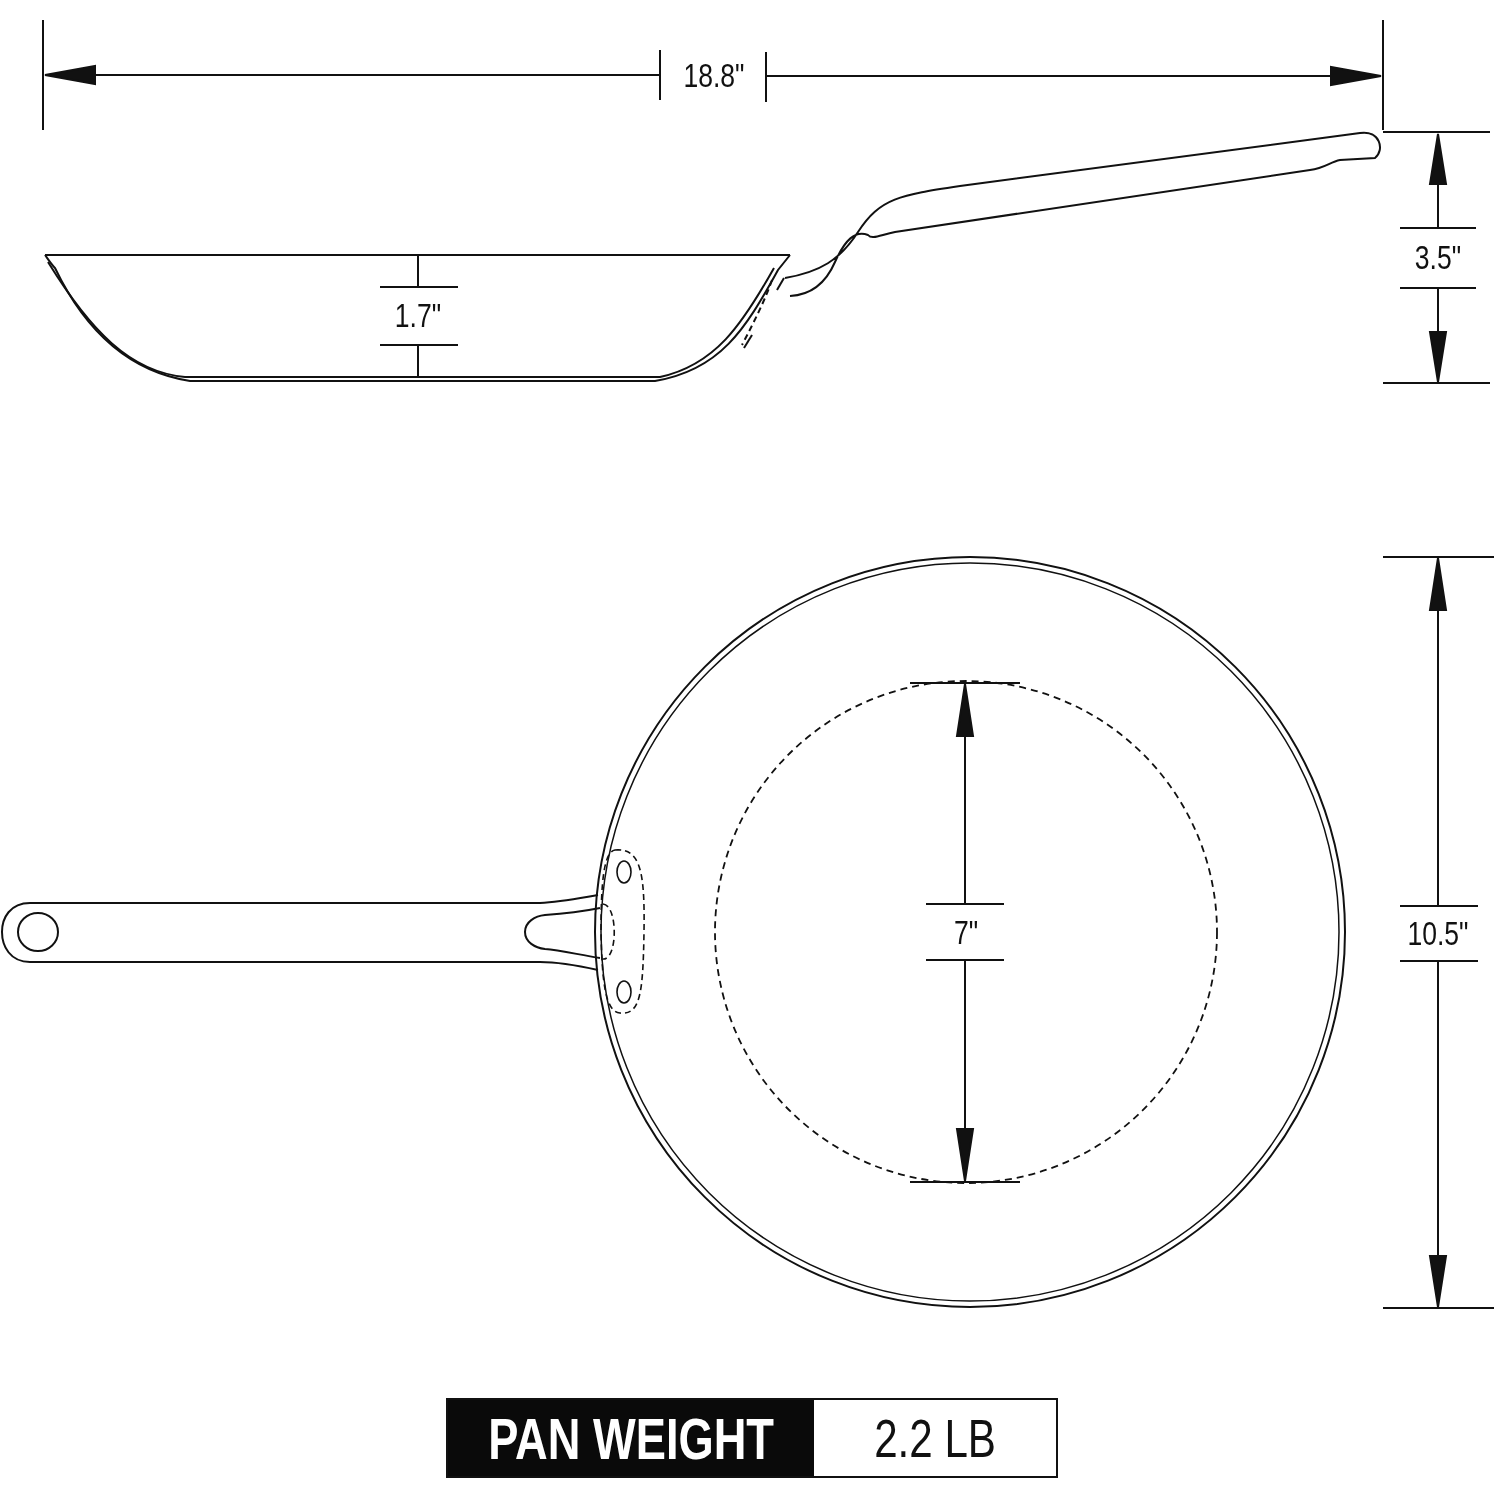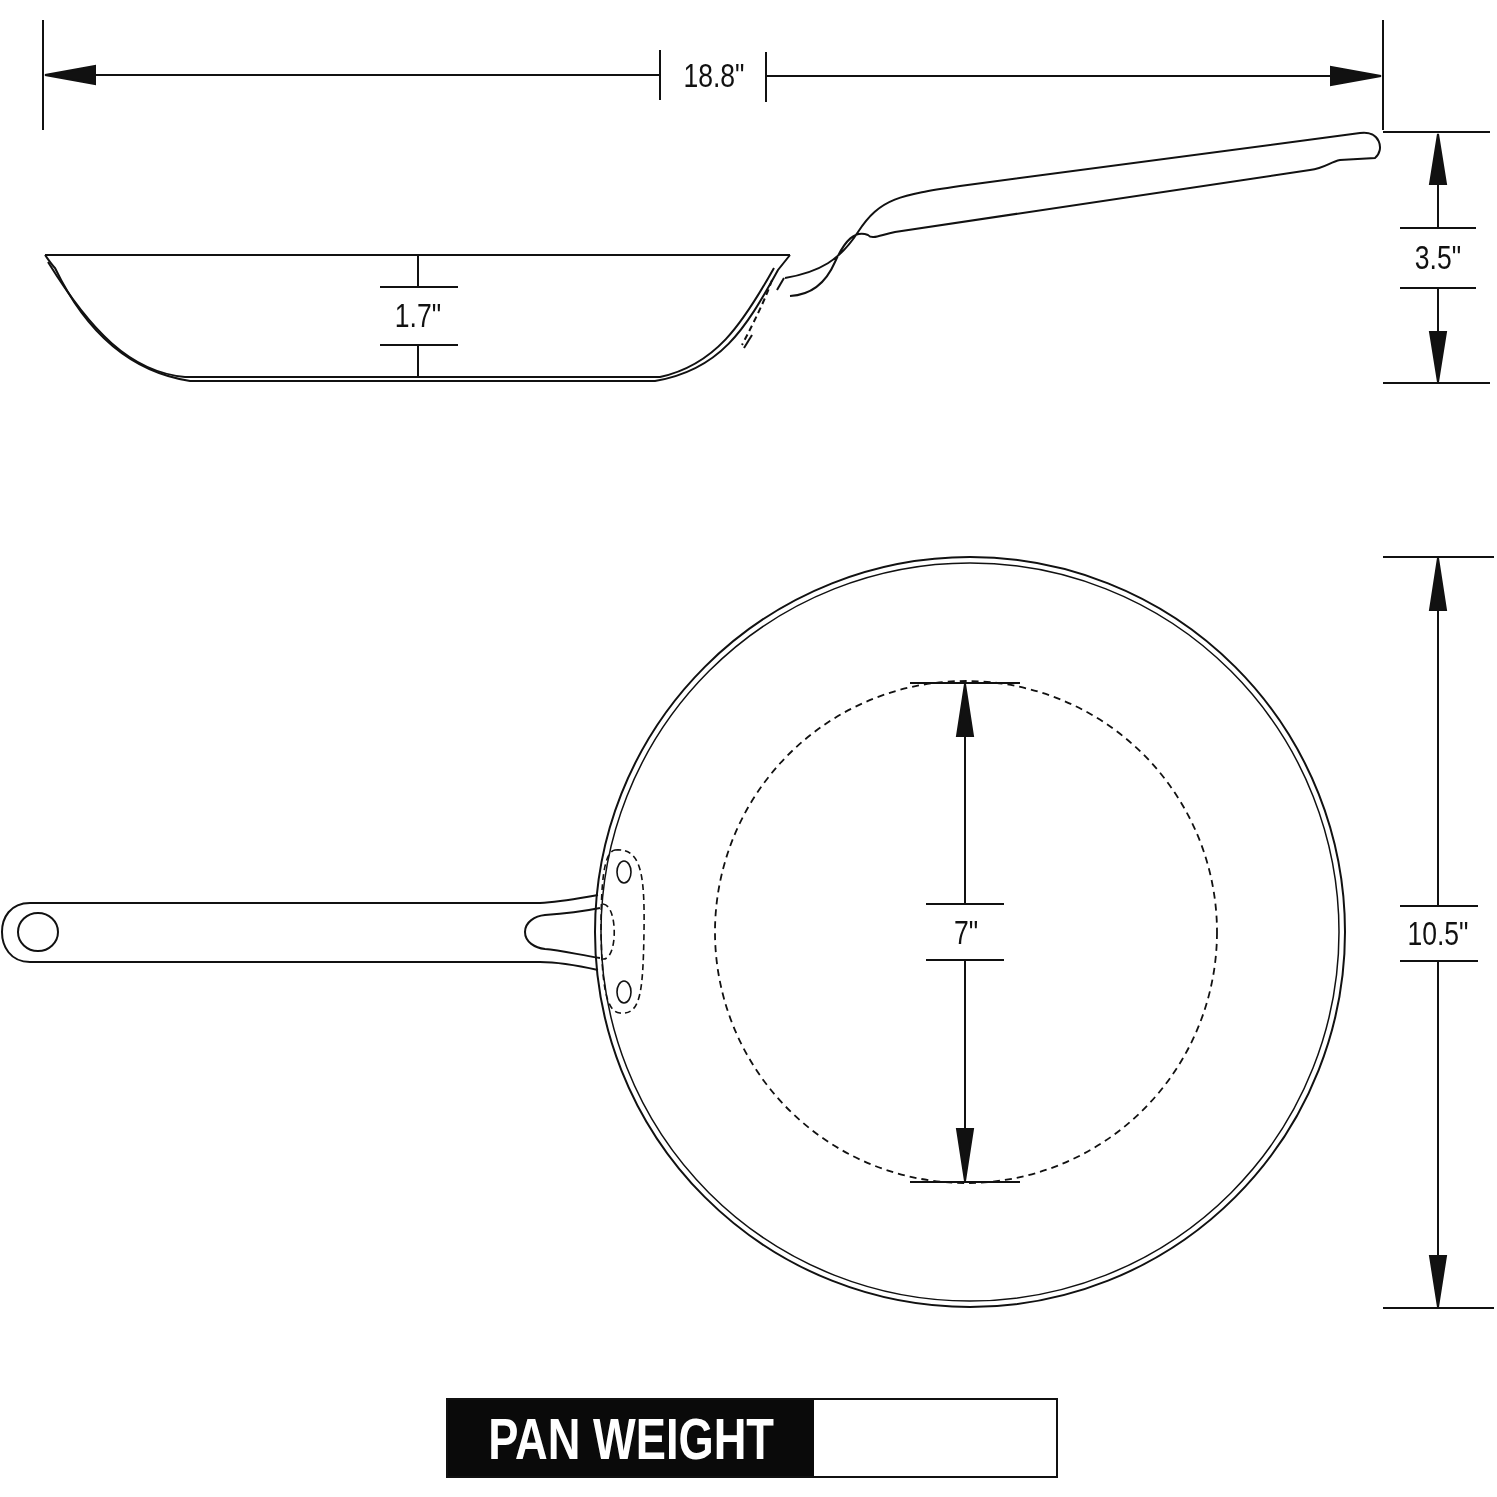--- a/index.html
+++ b/index.html
@@ -102,13 +102,16 @@
 <div class="dim-label" style="left:668px;top:56px;width:92px;">18.8"</div>
 <div class="dim-label" style="left:372px;top:296px;width:92px;">1.7"</div>
 <div class="dim-label" style="left:1392px;top:238px;width:92px;">3.5"</div>
 <div class="dim-label" style="left:920px;top:913px;width:92px;">7"</div>
 <div class="dim-label" style="left:1386px;top:914px;width:104px;">10.5"</div>
 
 <div class="weight-box">
   <div class="weight-label">
       <span>PAN WEIGHT</span>
     </div>
+  <div class="weight-value">
+      <span>2.2 LB</span>
+    </div>
 </div>
 
 </body></html>

